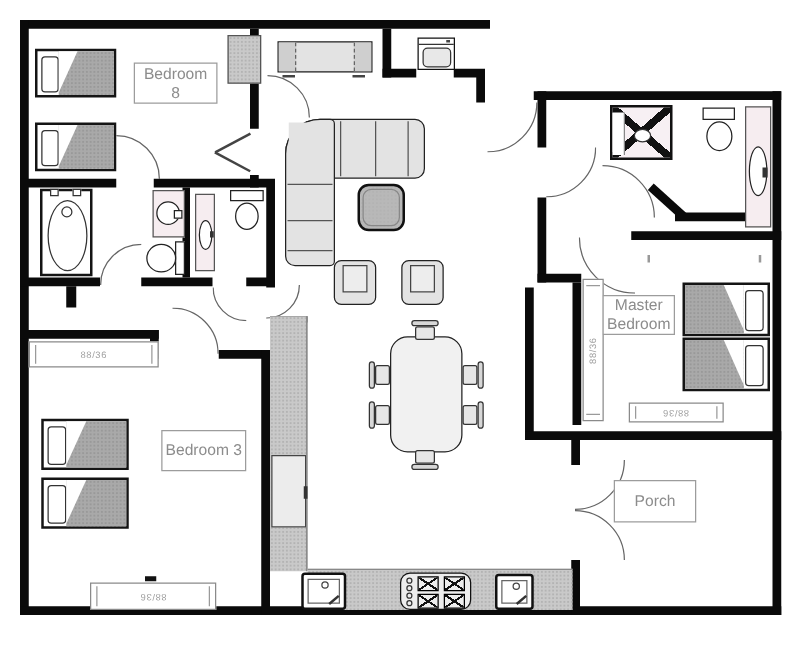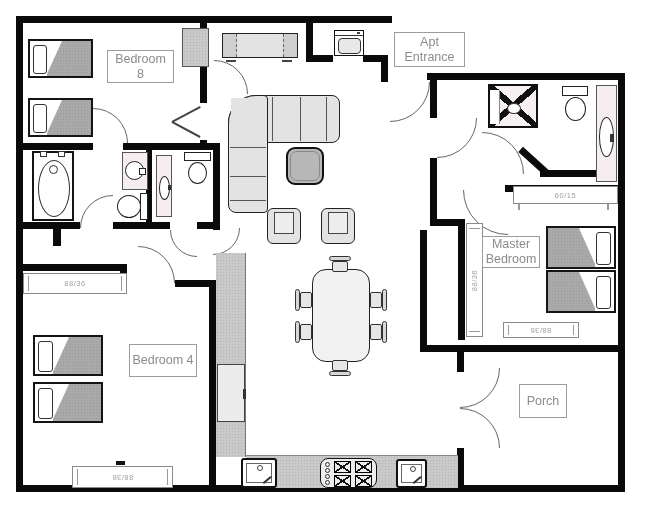--- a/index.html
+++ b/index.html
@@ -289,36 +289,30 @@
   </div>
   <div class="dim h" style="left:72px;top:466px;width:101px;height:22px;">
     <span class="rot180">88/36</span>
   </div>
   <div class="dim v" style="left:466px;top:223px;width:17px;height:114px;">
     <span style="transform:rotate(-90deg);white-space:nowrap;">88/36</span>
   </div>
   <div class="dim h" style="left:503px;top:322px;width:76px;height:16px;">
     <span class="rot180">88/36</span>
   </div>
-  <div class="dim" style="left:513px;top:186px;width:105px;height:18px;">
-    <span>60/15</span>
-  </div>
   <div class="furn" style="left:518px;top:204px;width:2px;height:6px;background:#999;"></div>
   <div class="furn" style="left:607px;top:204px;width:2px;height:6px;background:#999;"></div>
   <div class="furn" style="left:116px;top:461px;width:9px;height:4px;background:#111;"></div>
 
   <div class="lbl" style="left:107px;top:50px;width:67px;height:33px;">
     <span>Bedroom 8</span>
   </div>
-  <div class="lbl" style="left:394px;top:32px;width:71px;height:35px;">
-    <span>Apt Entrance</span>
-  </div>
   <div class="lbl" style="left:482px;top:236px;width:58px;height:32px;">
     <span>Master Bedroom</span>
   </div>
   <div class="lbl" style="left:129px;top:344px;width:68px;height:33px;">
-    <span>Bedroom 4</span>
-  </div>
-  <div class="lbl" style="left:519px;top:384px;width:48px;height:34px;">
+    <span>Bedroom 3</span>
+  </div>
+  <div class="lbl" style="left:491px;top:384px;width:66px;height:34px;">
     <span>Porch</span>
   </div>
 
 </div>
 
 </body></html>

